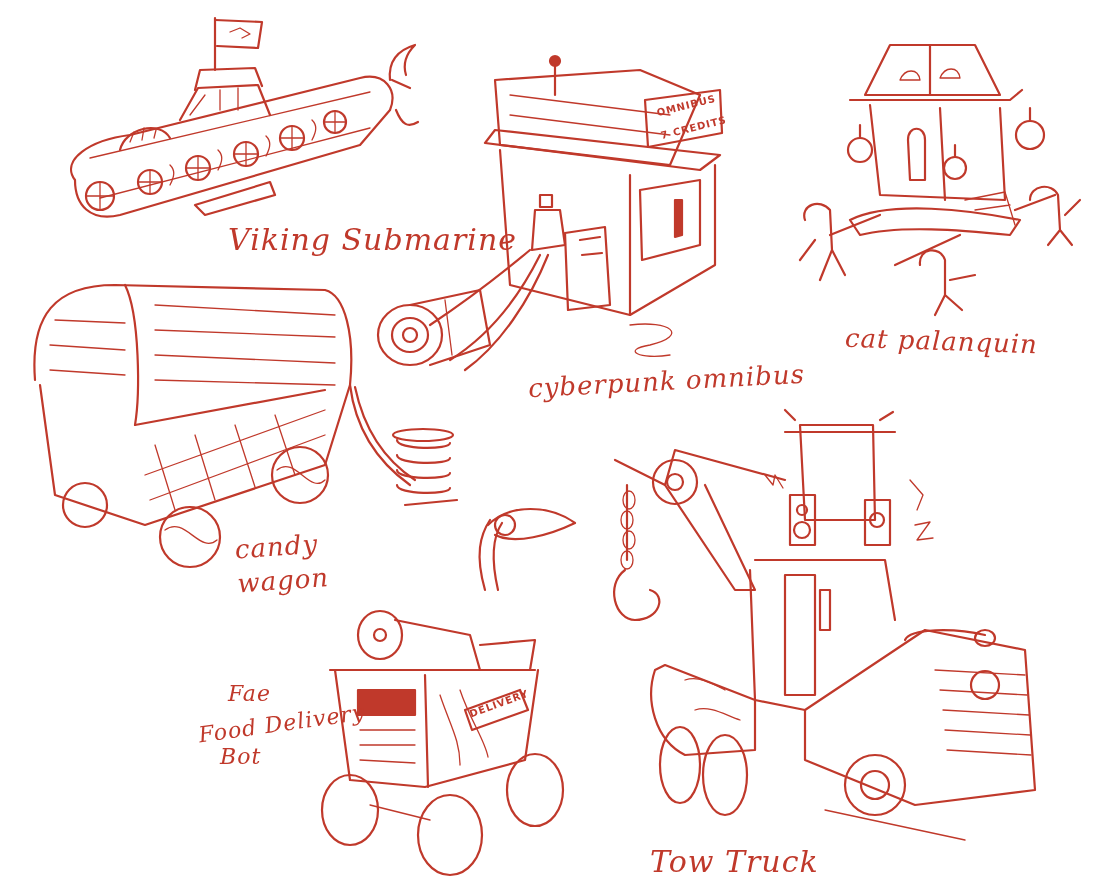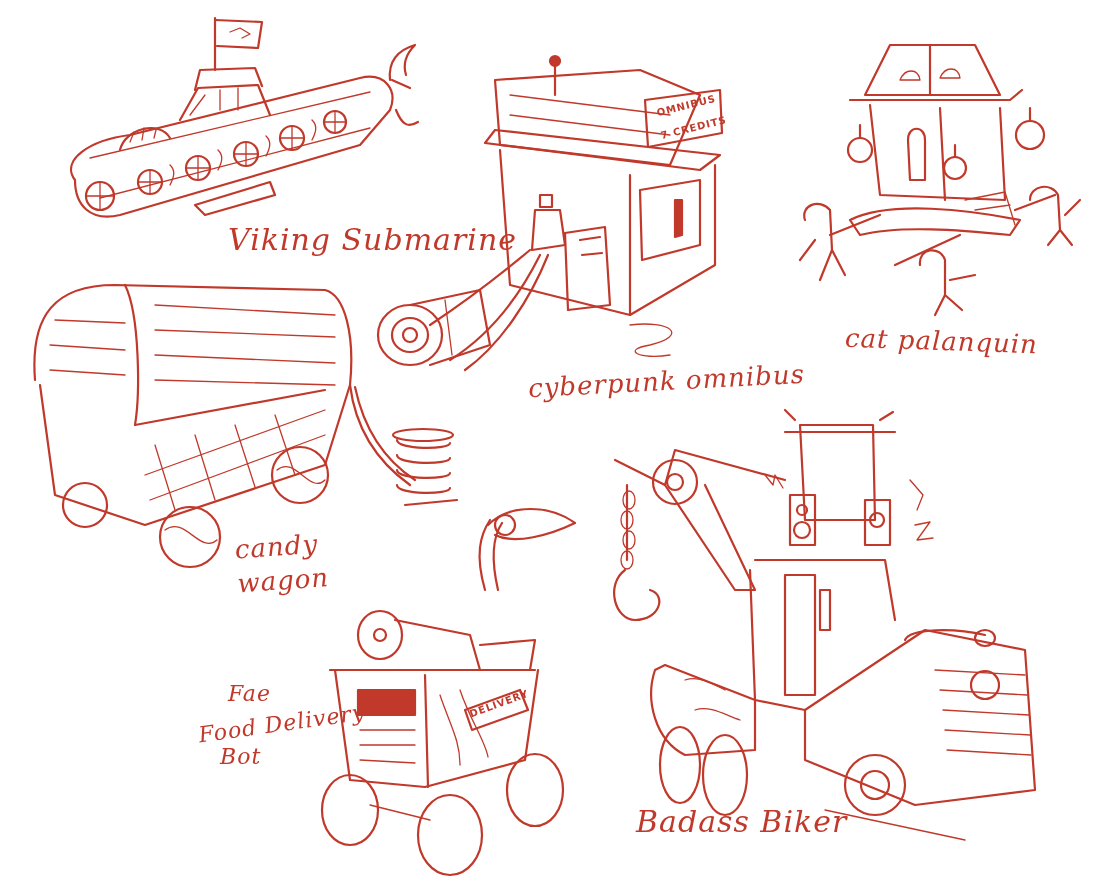--- a/index.html
+++ b/index.html
@@ -250,15 +250,15 @@
       <circle cx="380" cy="275" r="14"></circle>
 
       <ellipse cx="75" cy="355" rx="20" ry="38"></ellipse>
       <ellipse cx="120" cy="365" rx="22" ry="40"></ellipse>
       <circle cx="270" cy="375" r="30"></circle>
         <circle cx="270" cy="375" r="14"></circle>
 
       <line class="thin" x1="220" y1="400" x2="360" y2="430"></line>
     </svg>
   </div>
-  <div class="label big" style="left:636px; top:806px;">Badass Biker</div>
+  <div class="label big" style="left:650px; top:846px;">Tow Truck</div>
 
 </div>
 
 </body></html>

